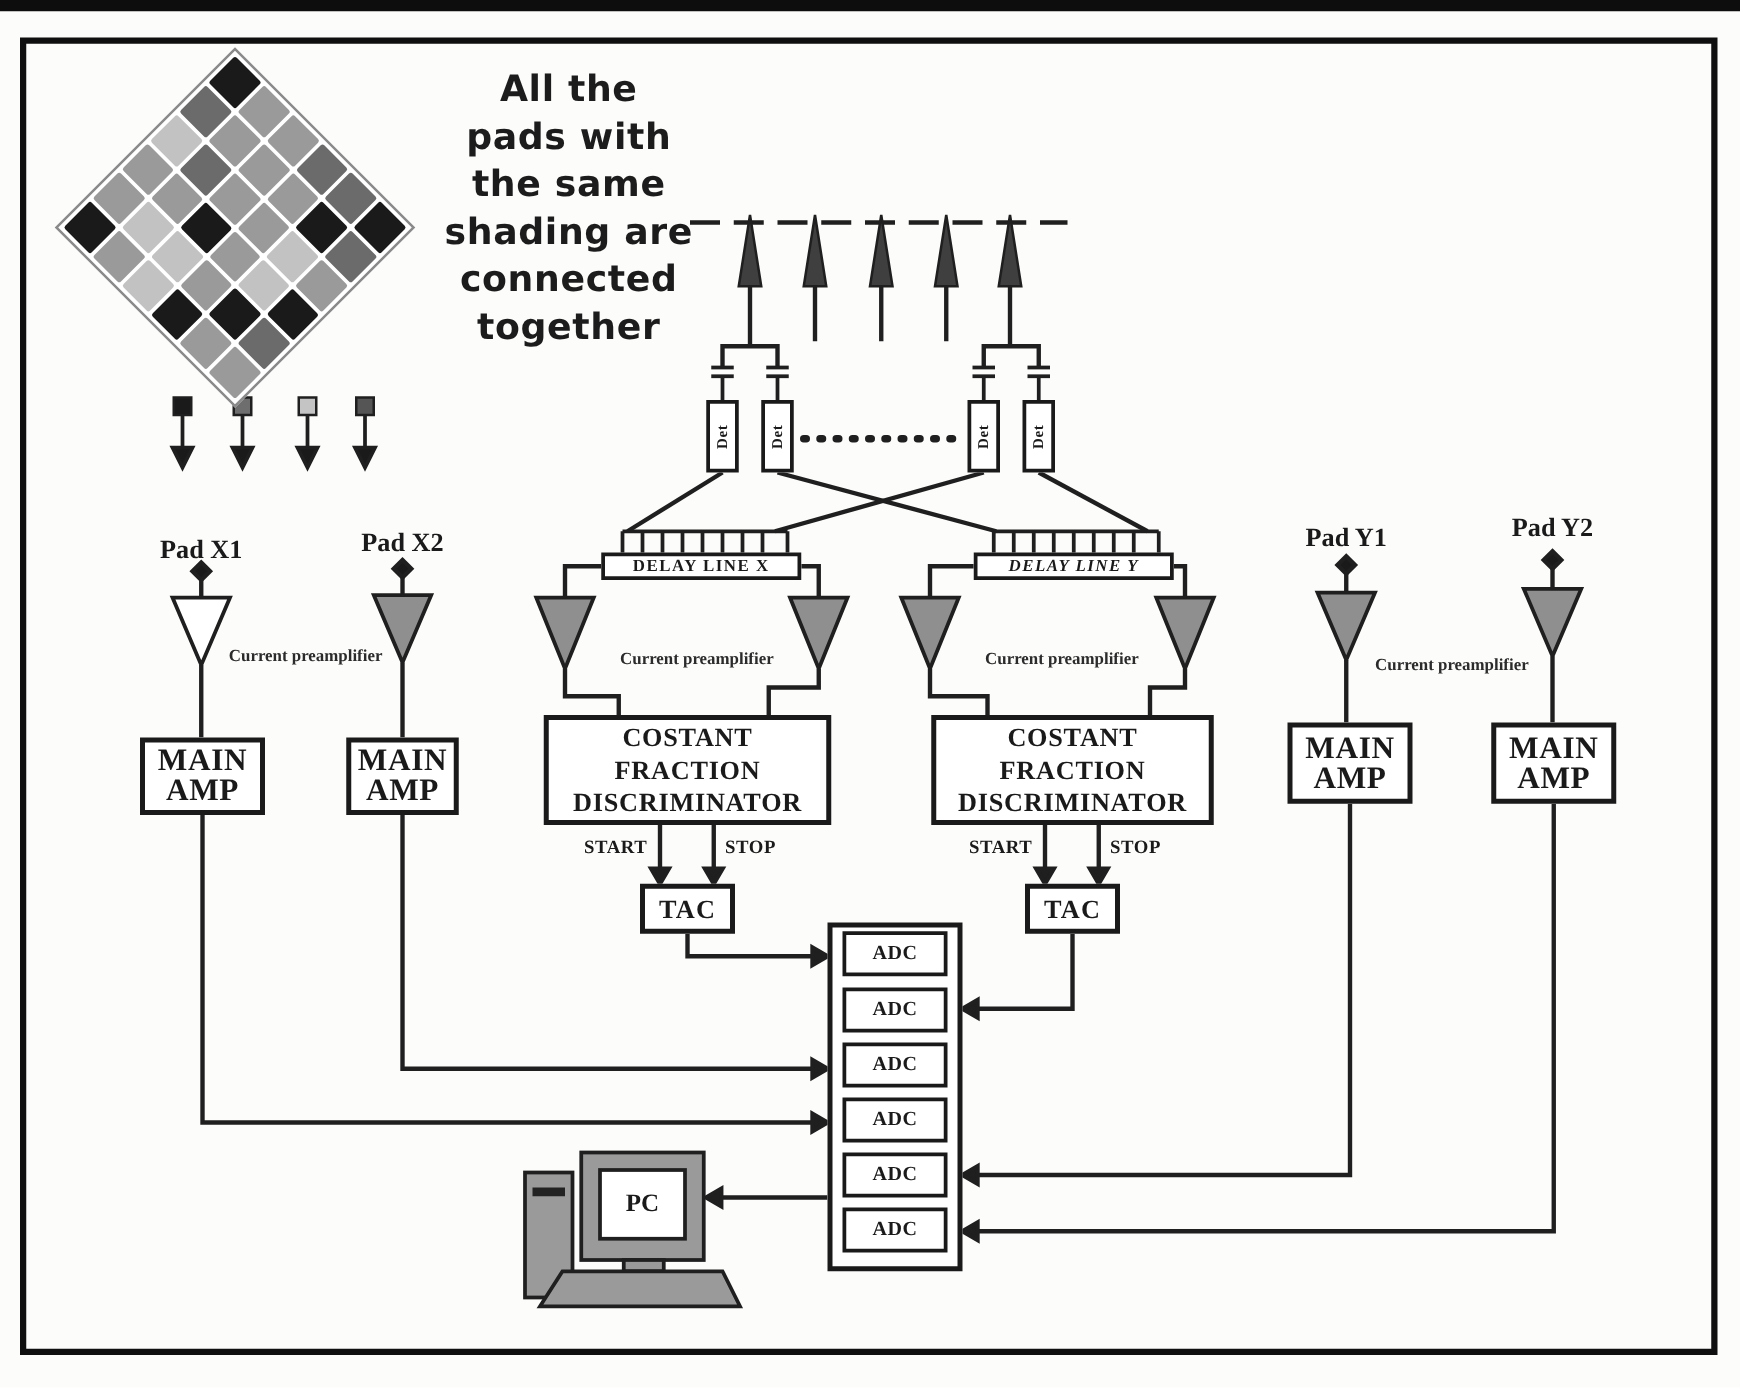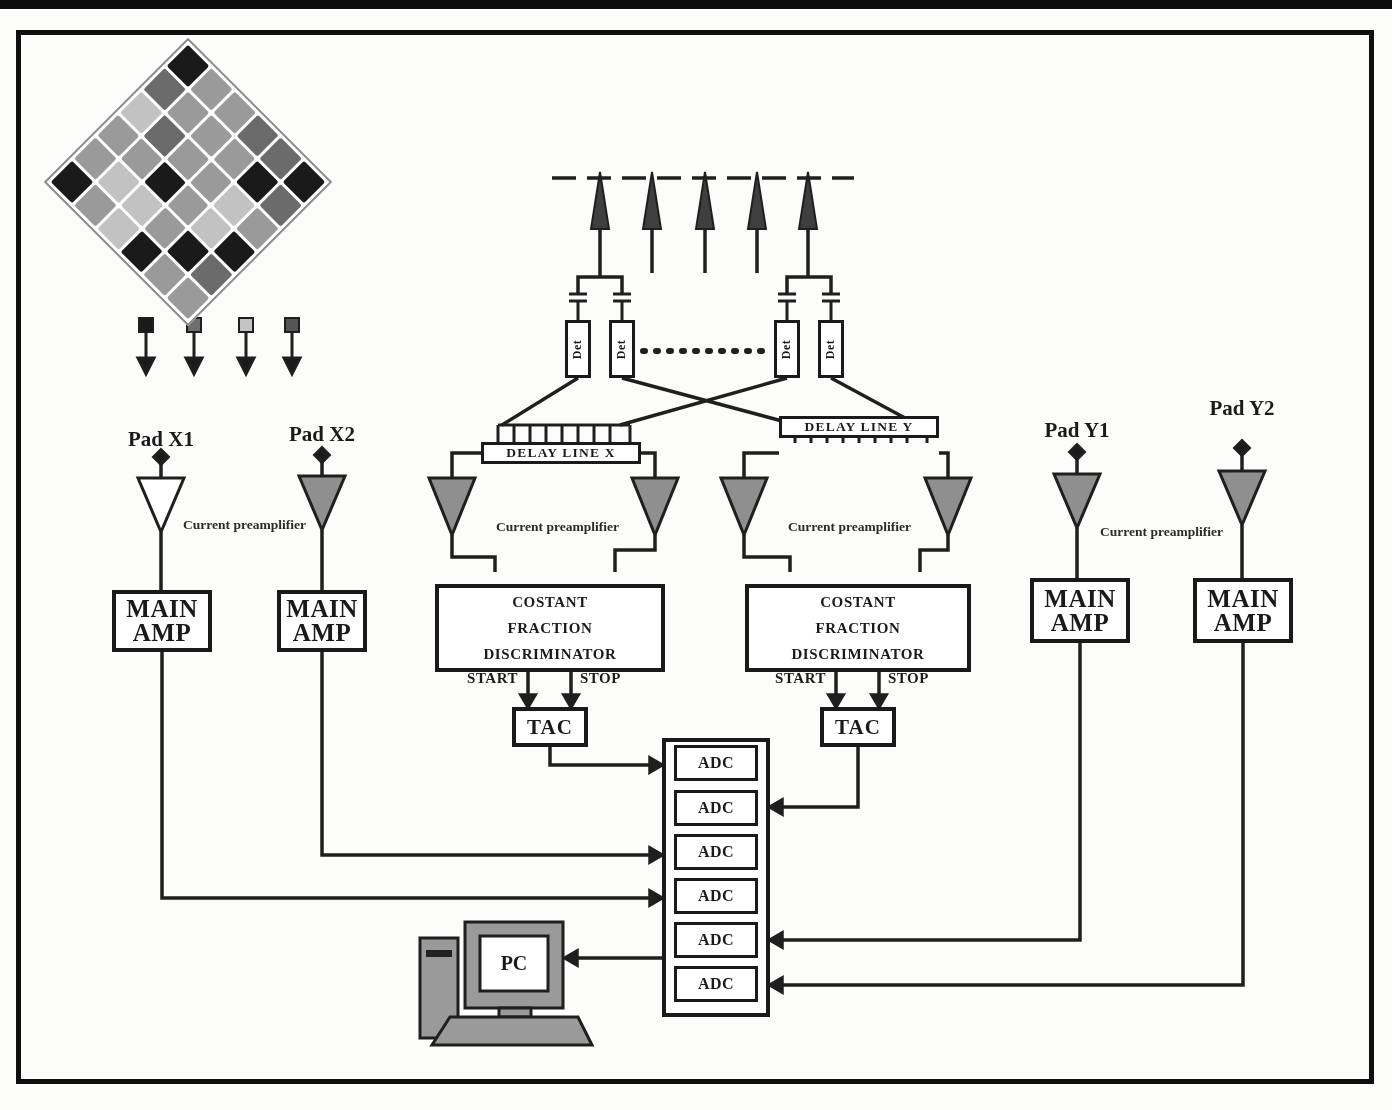--- a/index.html
+++ b/index.html
@@ -14,21 +14,21 @@
   .caption{left:328px;top:52px;width:254px;text-align:center;
            font-family:"DejaVu Sans",sans-serif;font-weight:bold;font-size:29px;
            line-height:38px;color:#1c1c1c;letter-spacing:.5px;}
 
   
   .box{border:4px solid #1a1a1a;background:#fff;display:flex;flex-direction:column;
        align-items:center;justify-content:center;text-align:center;font-weight:bold;}
   .thinbox{border:3px solid #1a1a1a;background:#fff;display:flex;align-items:center;
            justify-content:center;font-weight:bold;}
   .mainamp{font-size:25px;line-height:24px;letter-spacing:.5px;}
-  .cfd{font-size:15px;line-height:26px;letter-spacing:.6px;margin-top:12px;}
+  .cfd{font-size:21px;line-height:26px;letter-spacing:.6px;}
   .delay{font-size:13.5px;letter-spacing:1.2px;}
   .tac{font-size:21px;letter-spacing:1px;}
   .adc{font-size:16px;letter-spacing:.5px;border-width:3px;}
   .adc-col{border:4px solid #1a1a1a;background:#fff;}
 
   .padlabel{font-weight:bold;font-size:21px;text-align:center;}
   .smalllab{font-weight:bold;font-size:13.5px;color:#2b2b2b;text-align:center;white-space:nowrap;}
   .sslab{font-weight:bold;font-size:15px;letter-spacing:.5px;}
   .preamp-note{font-weight:bold;font-size:22px;}
   .pc-label{font-weight:bold;font-size:20px;display:flex;align-items:center;justify-content:center;}
@@ -250,49 +250,57 @@
       <div class="pad-cell" style="background: rgb(26, 26, 26);"></div>
       <div class="pad-cell" style="background: rgb(107, 107, 107);"></div>
       <div class="pad-cell" style="background: rgb(26, 26, 26);"></div>
       <div class="pad-cell" style="background: rgb(154, 154, 154);"></div>
       <div class="pad-cell" style="background: rgb(194, 194, 194);"></div>
       <div class="pad-cell" style="background: rgb(26, 26, 26);"></div>
       <div class="pad-cell" style="background: rgb(154, 154, 154);"></div>
       <div class="pad-cell" style="background: rgb(154, 154, 154);"></div>
     </div>
 
+  <div class="abs caption">
+    <div>All the</div>
+    <div>pads with</div>
+    <div>the same</div>
+    <div>shading are</div>
+    <div>connected</div>
+    <div>together</div>
+  </div>
 
   <div class="abs det-box" style="left:565px;top:320px;width:26px;height:58px;">
       <span>Det</span>
     </div>
   <div class="abs det-box" style="left:609px;top:320px;width:26px;height:58px;">
       <span>Det</span>
     </div>
   <div class="abs det-box" style="left:774px;top:320px;width:26px;height:58px;">
       <span>Det</span>
     </div>
   <div class="abs det-box" style="left:818px;top:320px;width:26px;height:58px;">
       <span>Det</span>
     </div>
 
 
   <div class="abs padlabel" style="left:114px;top:427px;width:94px;">Pad X1</div>
   <div class="abs padlabel" style="left:275px;top:422px;width:94px;">Pad X2</div>
   <div class="abs padlabel" style="left:1030px;top:418px;width:94px;">Pad Y1</div>
-  <div class="abs padlabel" style="left:1195px;top:396px;width:94px;text-align:center;">Pad Y2</div>
+  <div class="abs padlabel" style="left:1195px;top:410px;width:94px;text-align:center;">Pad Y2</div>
 
   <div class="abs smalllab" style="left:167px;top:517px;width:155px;">Current preamplifier</div>
   <div class="abs smalllab" style="left:480px;top:519px;width:155px;">Current preamplifier</div>
   <div class="abs smalllab" style="left:772px;top:519px;width:155px;">Current preamplifier</div>
   <div class="abs smalllab" style="left:1084px;top:524px;width:155px;">Current preamplifier</div>
 
   <div class="abs thinbox delay" style="left:481px;top:442px;width:160px;height:22px;">
       <span>DELAY LINE X</span>
     </div>
-  <div class="abs thinbox delay" style="left:779px;top:416px;width:160px;height:22px;">
+  <div class="abs thinbox delay" style="left:779px;top:442px;width:160px;height:22px;font-style:italic;">
       <span>DELAY LINE Y</span>
     </div>
 
   <div class="abs box cfd" style="left:435px;top:572px;width:230px;height:88px;">
     <div>COSTANT</div>
     <div>FRACTION</div>
     <div>DISCRIMINATOR</div>
   </div>
   <div class="abs box cfd" style="left:745px;top:572px;width:226px;height:88px;">
     <div>COSTANT</div>

